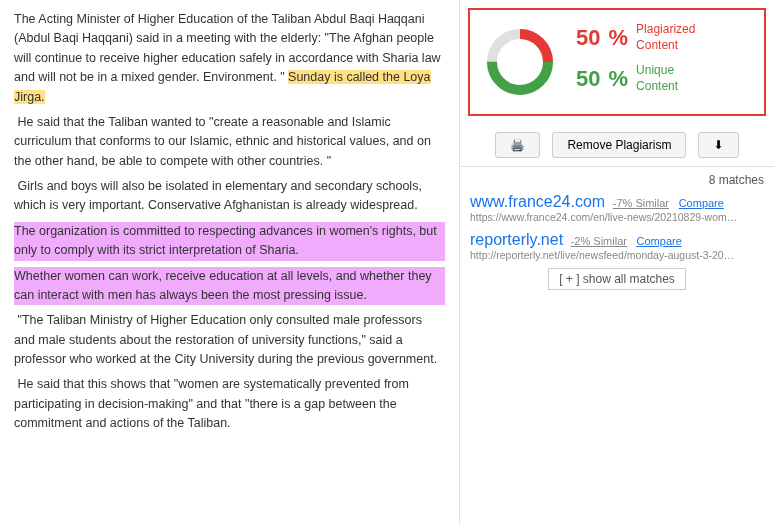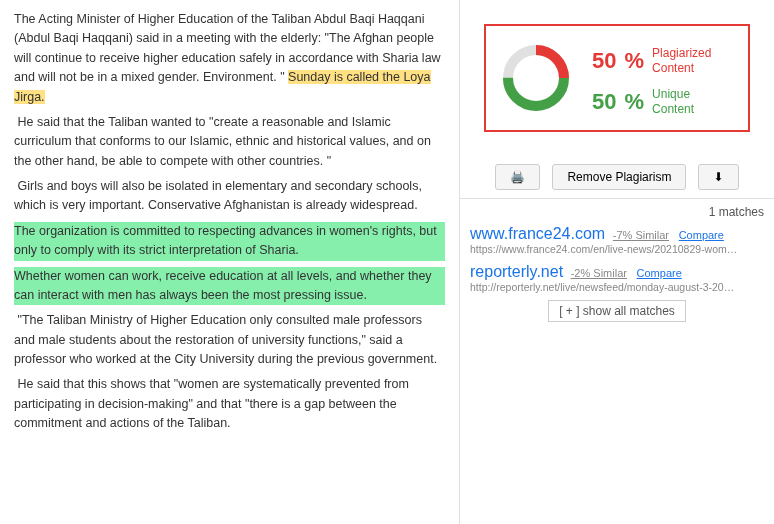--- a/index.html
+++ b/index.html
@@ -27,42 +27,42 @@
     .left-panel p {
       margin-bottom: 6px;
       font-size: 12.5px;
     }
 
     .highlight-yellow {
       background-color: #ffe082;
     }
 
     .highlight-blue {
-      background-color: #86efac;
+      background-color: #f0abfc;
     }
 
     .underline-link {
       color: #333;
     }
 
     
     .right-panel {
       flex: 1;
       display: flex;
       flex-direction: column;
       padding: 0;
     }
 
     
     .donut-section {
       border: 2px solid #e53935;
-      margin: 24px;
+      margin: 8px;
       padding: 12px 10px;
       display: flex;
-      align-items: flex-end;
+      align-items: flex-start;
       gap: 16px;
     }
 
     .donut-wrapper {
       width: 80px;
       height: 80px;
       flex-shrink: 0;
     }
 
     .donut-wrapper svg {
@@ -251,21 +251,21 @@
     <button>
       <span>🖨️</span>
     </button>
     <button>Remove Plagiarism</button>
     <button>
       <span>⬇</span>
     </button>
   </div>
 
   <div class="matches-section">
-    <div class="matches-count">1 matches</div>
+    <div class="matches-count">8 matches</div>
 
     <div class="match-item">
       <div>
         <a class="match-site">www.france24.com</a>
         <span class="match-similar">-7% Similar</span>
         <span class="match-compare">Compare</span>
       </div>
       <div class="match-url">https://www.france24.com/en/live-news/20210829-women-allowed-...</div>
     </div>
 

